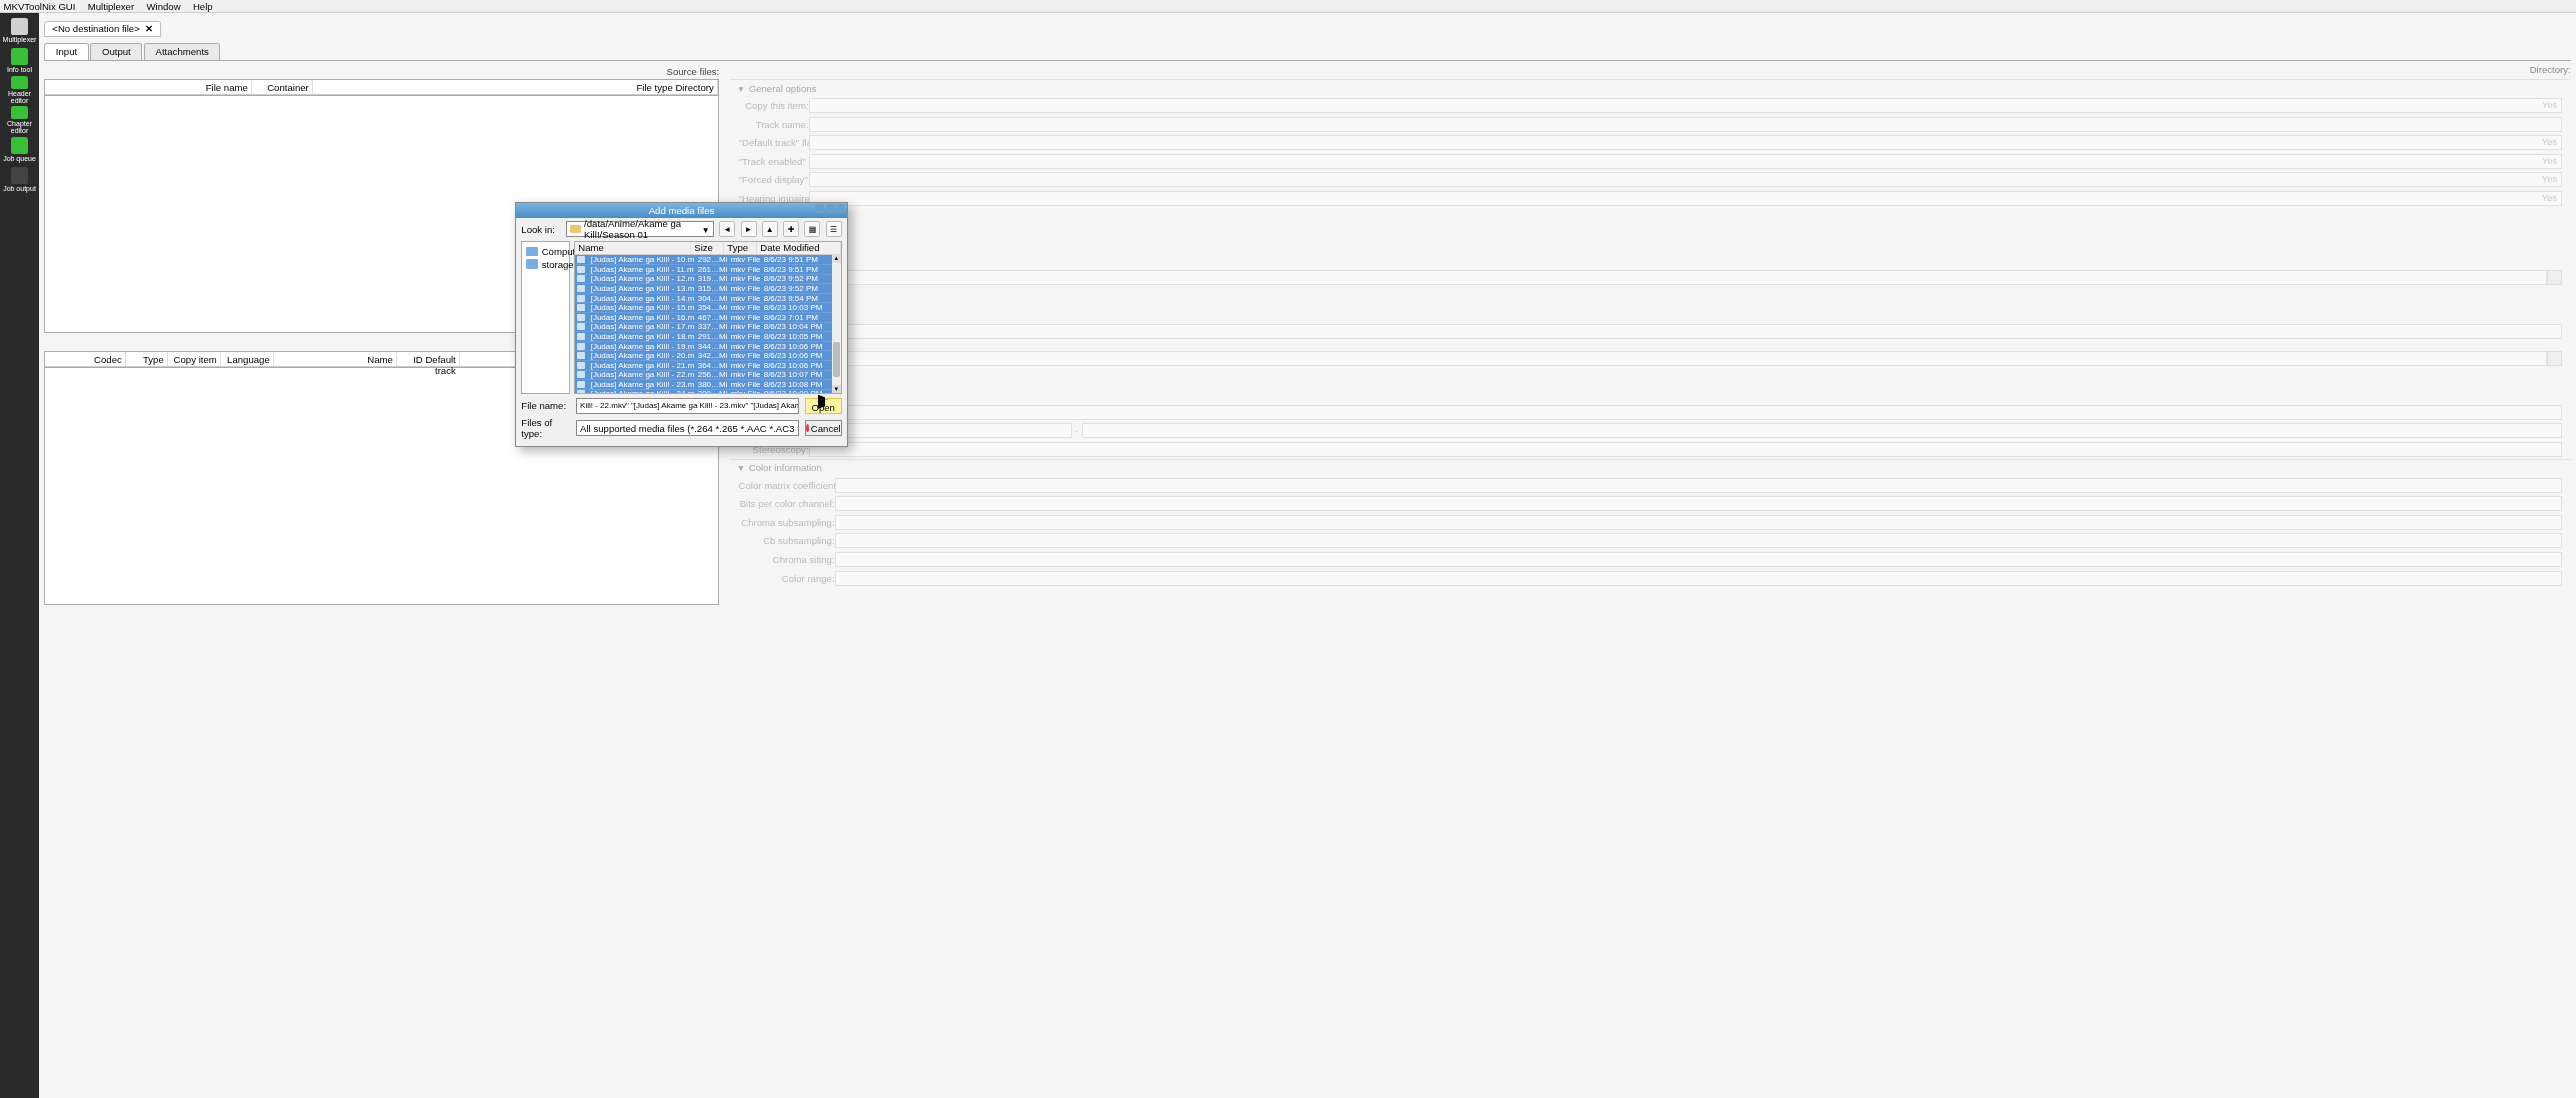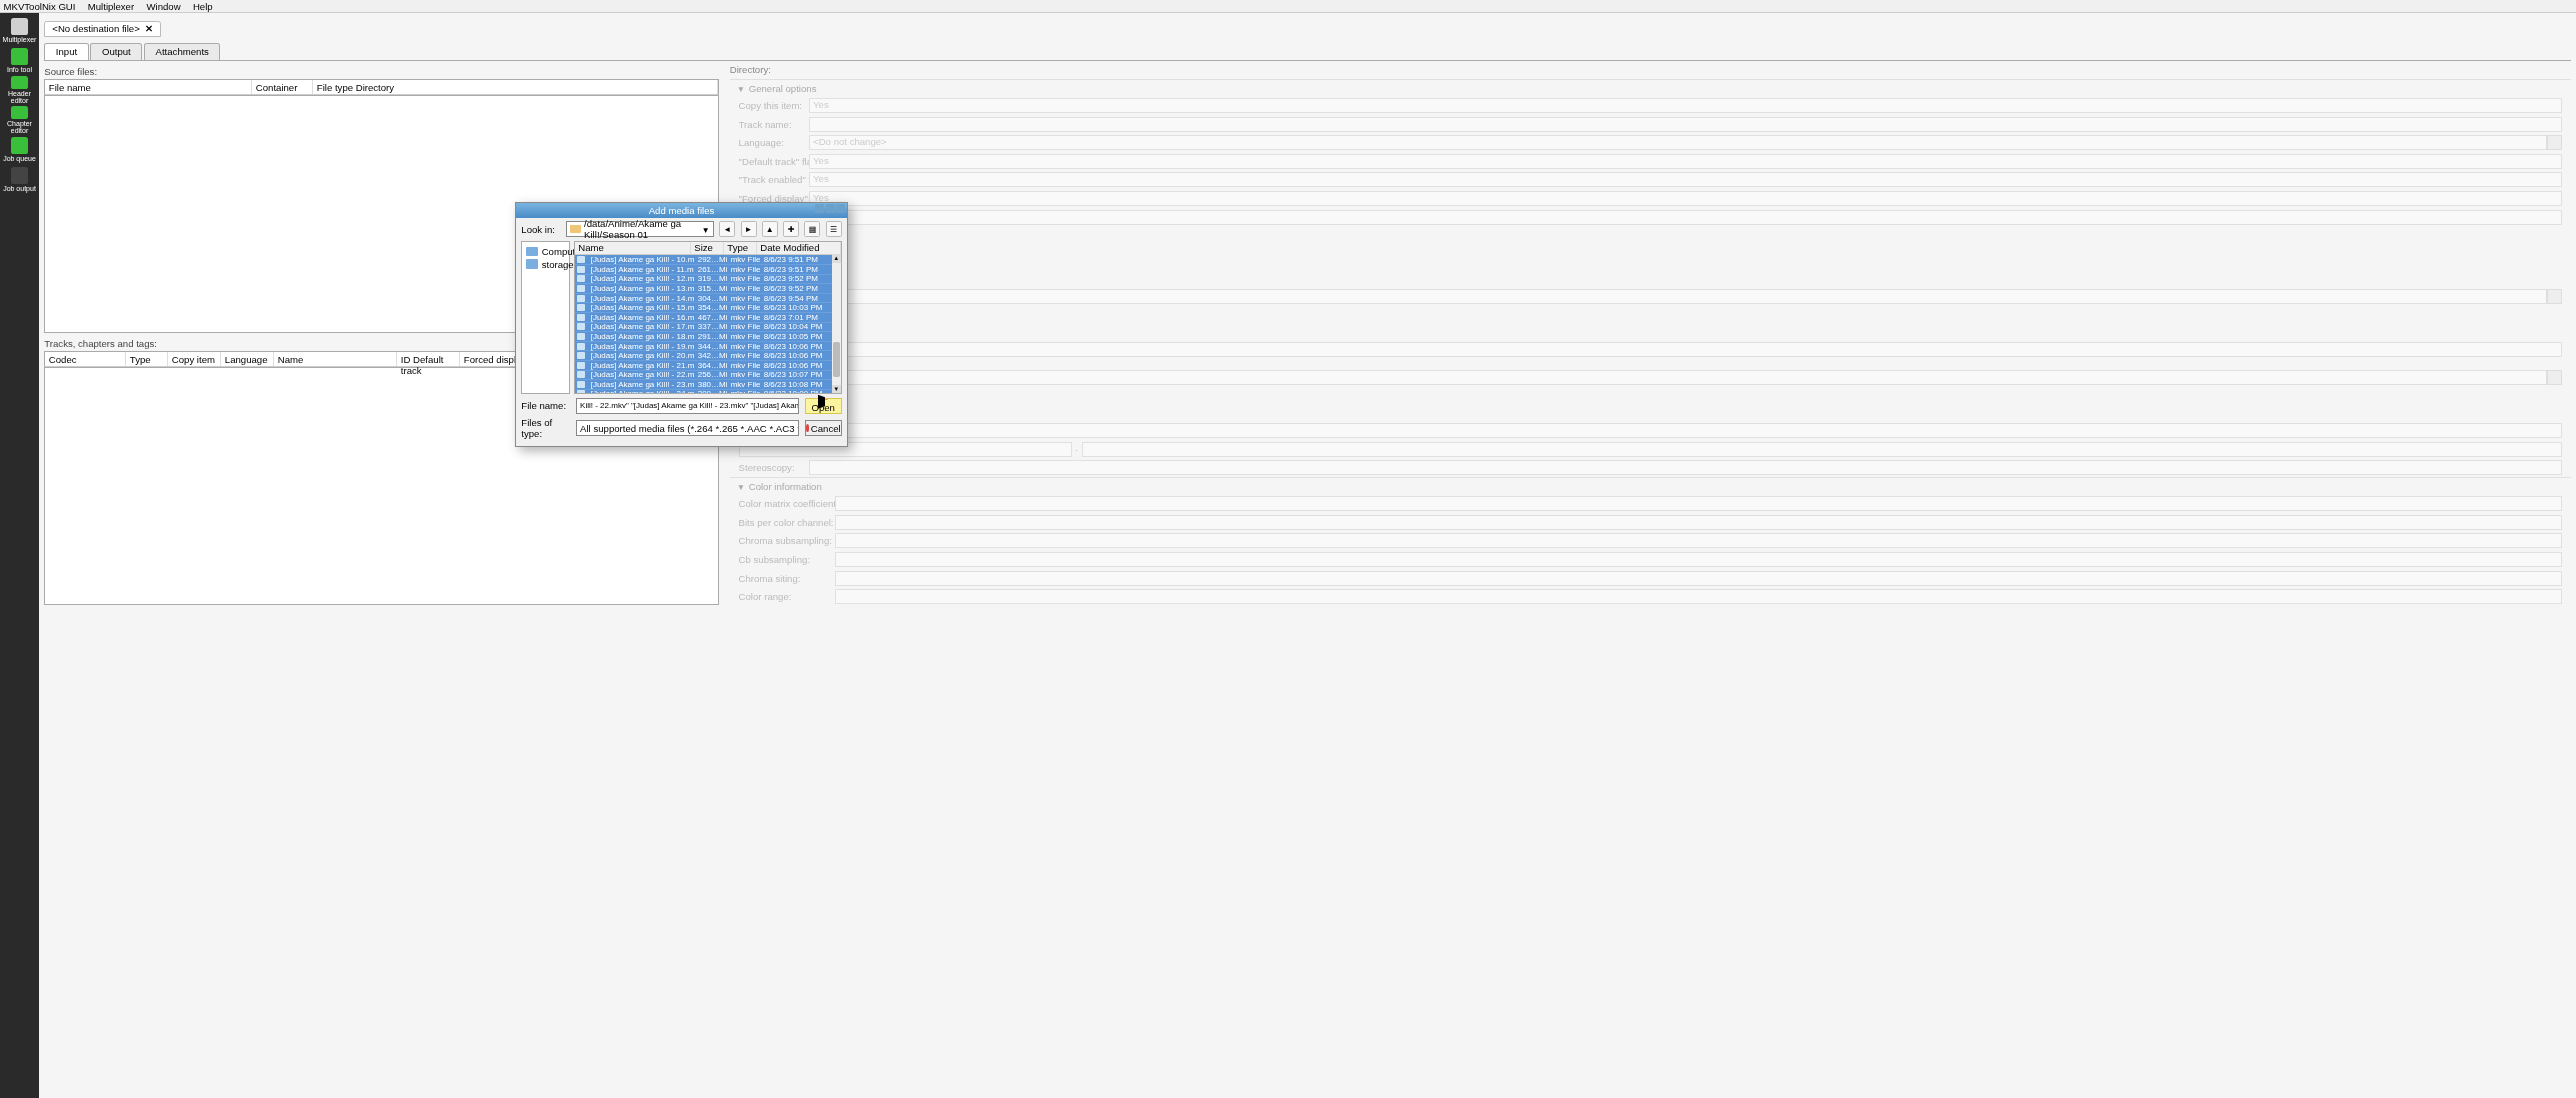--- a/index.html
+++ b/index.html
@@ -11,21 +11,21 @@
 
 
 .toolbar { position: absolute; left: 0; top: 13px; width: 39px; background: #2a2a2a; height: calc(100% - 13px); display: flex; flex-direction: column; align-items: center; padding-top: 3.5px; gap: 1.8px; }
 .toolbar .tool { width: 35px; height: 28px; display: flex; flex-direction: column; align-items: center; justify-content: center; gap: 0.9px; cursor: pointer; }
 .toolbar .tool .icon { width: 17.5px; height: 17.5px; background: #3abf3a; border-radius: 2.6px; display: flex; align-items: center; justify-content: center; }
 .toolbar .tool.first .icon { background: #d0d0d0; }
 .toolbar .tool.settings .icon { background: #444; }
 .toolbar .tool .lbl { color: #fff; font-size: 7px; text-align: center; line-height: 1; }
 
 
-.main { position: absolute; left: 39px; top: 13px; right: 0; bottom: 0; background: #f5f5f5; padding: 5.3px; }
+.main { position: absolute; left: 39px; top: 13px; right: 0; bottom: 0; background: #f5f5f5; padding: 5.3px; text-align: right; }
 .tabbar { height: 21px; display: flex; align-items: center; }
 .filetab { background: #fff; border: 0.9px solid #bbb; border-radius: 2.6px 2.6px 0 0; padding: 1.8px 7px; display: flex; align-items: center; gap: 5.3px; }
 .filetab .close-x { font-weight: bold; cursor: pointer; }
 
 .inner-tabs { display: flex; margin-top: 3.5px; border-bottom: 0.9px solid #aaa; }
 .inner-tab { padding: 2.6px 10.5px; border: 0.9px solid #aaa; border-bottom: none; background: #eaeaea; margin-right: 1.8px; border-radius: 2.6px 2.6px 0 0; cursor: pointer; }
 .inner-tab.active { background: #fff; }
 
 .content-row { display: flex; gap: 7px; }
 .left-pane { flex: 0 0 675px; }
@@ -168,25 +168,20 @@
 
       <div class="prop-field">
           <span class="plabel">Copy this item:</span>
           <div class="pinput">Yes</div>
         </div>
       <div class="prop-field">
           <span class="plabel">Track name:</span>
           <div class="pinput"></div>
         </div>
       <div class="prop-field">
-          <span class="plabel">Language:</span>
-          <div class="pinput">&lt;Do not change&gt;</div>
-          <div class="pbtn"></div>
-        </div>
-      <div class="prop-field">
           <span class="plabel">"Default track" flag:</span>
           <div class="pinput">Yes</div>
         </div>
       <div class="prop-field">
           <span class="plabel">"Track enabled" flag:</span>
           <div class="pinput">Yes</div>
         </div>
       <div class="prop-field">
           <span class="plabel">"Forced display" flag:</span>
           <div class="pinput">Yes</div>

